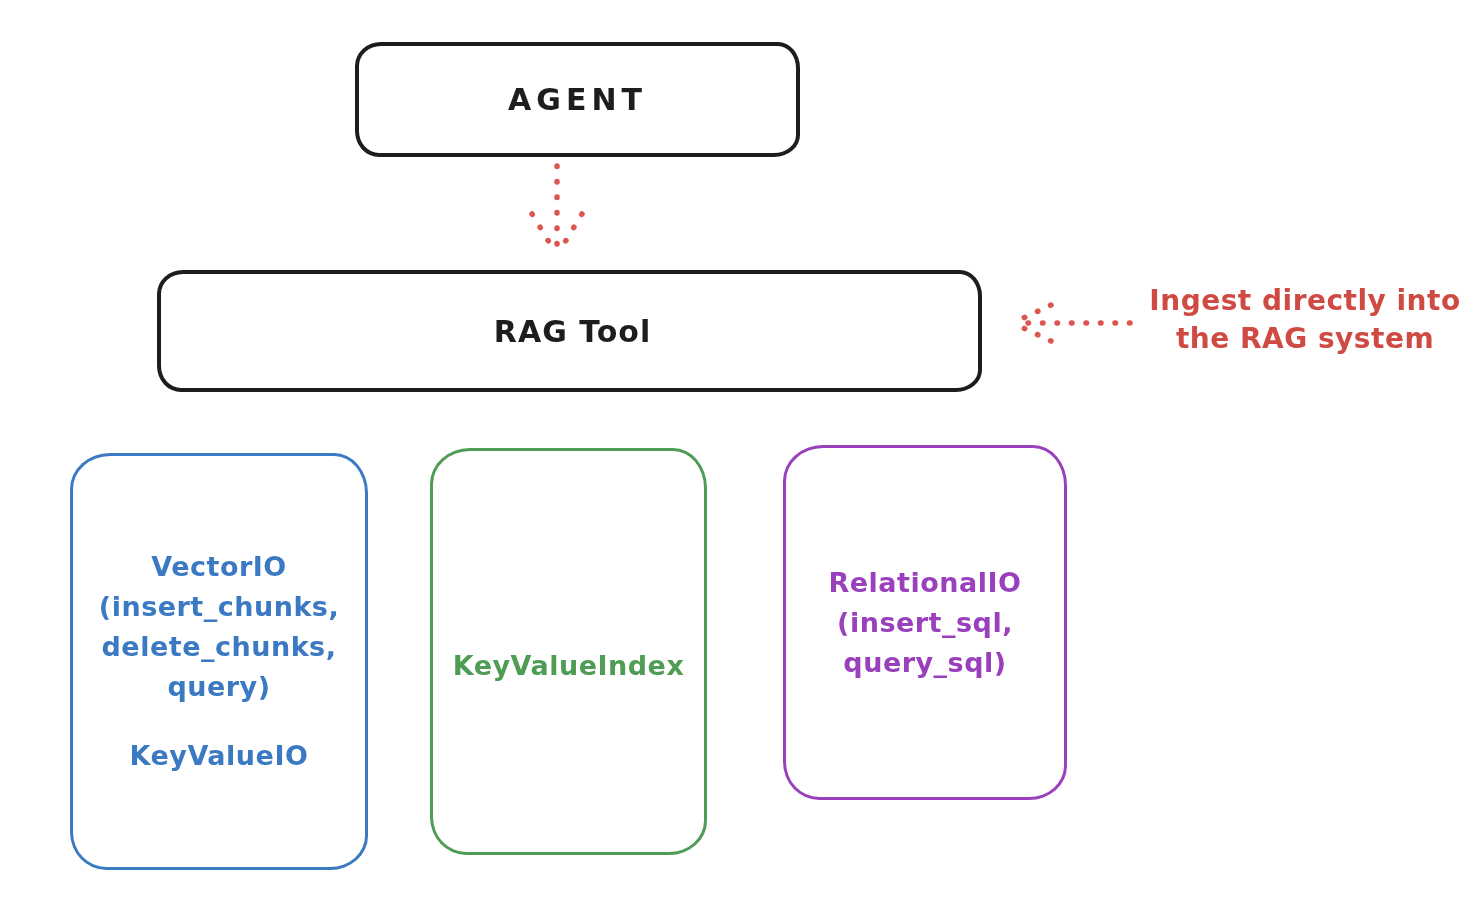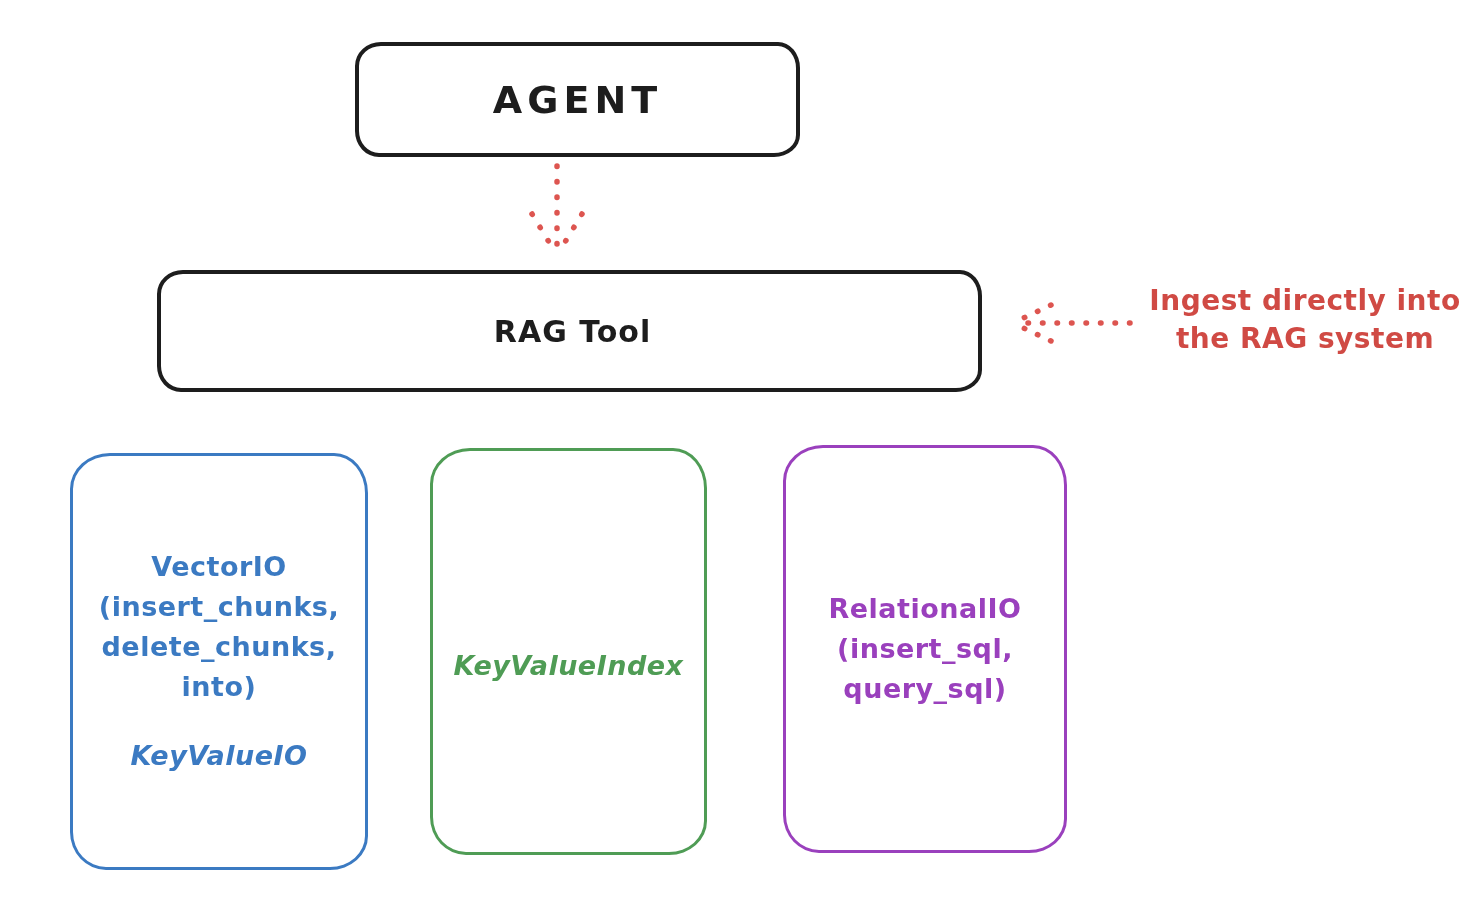--- a/index.html
+++ b/index.html
@@ -29,21 +29,21 @@
   .box-black {
     border: 4px solid #1d1d1d;
     color: #1d1d1d;
     border-radius: 26px 22px 26px 24px / 24px 26px 22px 26px;
   }
   .agent-box {
     left: 355px; top: 42px;
     width: 445px; height: 115px;
   }
   .agent-label {
-    font-size: 38px;
+    font-size: 30px;
     font-weight: bold;
     letter-spacing: 5px;
   }
   .rag-box {
     left: 157px; top: 270px;
     width: 825px; height: 122px; padding-left: 6px;
   }
   .rag-label {
     font-size: 30px;
     font-weight: bold;
@@ -54,27 +54,26 @@
     border-width: 3.5px;
     border-style: solid;
     border-radius: 40px 34px 38px 36px / 36px 40px 34px 38px;
     font-weight: bold;
     font-size: 27px;
     line-height: 40px;
     letter-spacing: 0.5px;
   }
   .box-blue   { border-color: #3b7ac2; color: #3b7ac2; left: 70px;  top: 453px; width: 298px; height: 417px; }
   .box-green  { border-color: #4f9c55; color: #4f9c55; left: 430px; top: 448px; width: 277px; height: 407px; }
-  .box-purple { border-color: #9a40bd; color: #9a40bd; left: 783px; top: 445px; width: 284px; height: 408px; }
+  .box-purple { border-color: #9a40bd; color: #9a40bd; left: 783px; top: 445px; width: 284px; height: 355px; }
   .methods {
     white-space: pre-line;
   }
   .index-label {
     margin-top: 29px;
-    font-style: italic;
   }
   
   .annotation {
     position: absolute;
     left: 1130px; top: 282px;
     width: 350px;
     text-align: center;
     color: #d04a44;
     font-size: 28px;
     font-weight: bold;
@@ -121,21 +120,21 @@
     </svg>
   </div>
 
   <div class="annotation">Ingest directly into
 the RAG system</div>
 
   <div class="box box-backend box-blue">
     <div class="methods">VectorIO
 (insert_chunks,
 delete_chunks,
-into)</div>
+query)</div>
     <div class="index-label">KeyValueIO</div>
   </div>
 
   <div class="box box-backend box-green">
     <div class="index-label">KeyValueIndex</div>
   </div>
 
   <div class="box box-backend box-purple">
     <div class="methods">RelationalIO
 (insert_sql,

